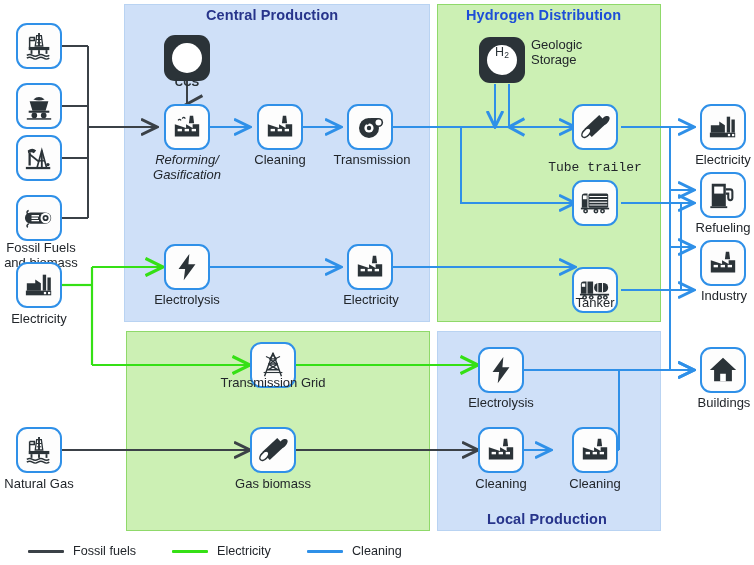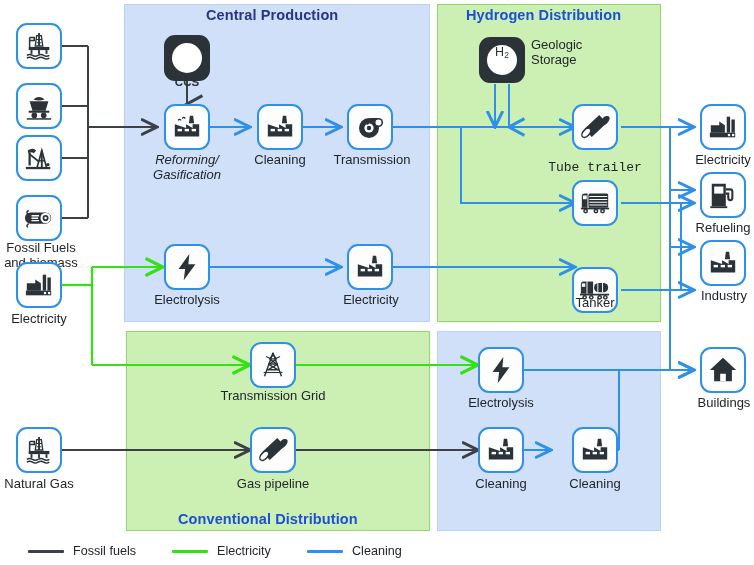--- a/index.html
+++ b/index.html
@@ -75,21 +75,21 @@
 
 <div id="stage">
 
   <div class="panel panel-blue" style="left:124px; top:4px; width:306px; height:318px;"></div>
   <div class="panel panel-green" style="left:437px; top:4px; width:224px; height:318px;"></div>
   <div class="panel panel-green" style="left:126px; top:331px; width:304px; height:200px;"></div>
   <div class="panel panel-blue" style="left:437px; top:331px; width:224px; height:200px;"></div>
 
   <div class="panel-title title-blue" style="left:206px; top:7px;">Central Production</div>
   <div class="panel-title title-green" style="left:466px; top:7px;">Hydrogen Distribution</div>
-  <div class="panel-title title-green" style="left:178px; top:511px;">Conventional Distribution</div>
+  <div class="panel-title title-blue" style="left:487px; top:511px;">Local Production</div>
 
   <svg class="wires" viewBox="0 0 754 565">
     <defs>
       <marker id="ahK" markerWidth="9" markerHeight="9" refX="8" refY="4.5" orient="auto">
         <path d="M0,0.6 L8,4.5 L0,8.4" fill="none" stroke="#3b4147" stroke-width="1.5"></path>
       </marker>
       <marker id="ahG" markerWidth="9" markerHeight="9" refX="8" refY="4.5" orient="auto">
         <path d="M0,0.6 L8,4.5 L0,8.4" fill="none" stroke="#35e015" stroke-width="1.5"></path>
       </marker>
       <marker id="ahB" markerWidth="9" markerHeight="9" refX="8" refY="4.5" orient="auto">
@@ -393,32 +393,32 @@
       <svg width="30" height="30" viewBox="0 0 32 32" fill="none" stroke="#2b3338" stroke-width="1.5">
         <path d="M16 3 L7 28 M16 3 L25 28"></path>
         <path d="M9.6 21 L22.4 21 M11 15 L21 15 M12.4 9.5 L19.6 9.5"></path>
         <path d="M11 15 L21 21 M21 15 L11 21 M12.4 9.5 L19.6 15 M19.6 9.5 L12.4 15"></path>
         <path d="M12.4 9.5 L16 5 L19.6 9.5"></path>
         <path d="M8.5 7 L13 9 M23.5 7 L19 9" stroke-width="1.2"></path>
         <path d="M6 24 L26 24" stroke-width="1.2"></path>
       </svg>
     </span>
   </div>
-  <div class="nlabel" style="left:218px; top:389px; width:110px;">Transmission Grid</div>
+  <div class="nlabel" style="left:218px; top:376px; width:110px;">Transmission Grid</div>
 
   <div class="node" style="left:250px; top:427px;">
     <span>
       <svg width="32" height="32" viewBox="0 0 32 32">
         <path d="M9 22 L24 8" stroke="#2b3338" stroke-width="11" stroke-linecap="butt"></path>
         <ellipse cx="26.1" cy="9.6" rx="3.3" ry="5.6" transform="rotate(43 26.1 9.6)" fill="#2b3338"></ellipse>
         <ellipse cx="7.3" cy="21.8" rx="3.2" ry="5.5" transform="rotate(43 7.3 21.8)" fill="#ffffff" stroke="#2b3338" stroke-width="1.5"></ellipse>
       </svg>
     </span>
   </div>
-  <div class="nlabel" style="left:228px; top:477px; width:90px;">Gas pipeline</div>
+  <div class="nlabel" style="left:228px; top:477px; width:90px;">Gas biomass</div>
 
   <div class="node" style="left:478px; top:347px;">
     <span>
       <svg width="30" height="30" viewBox="0 0 32 32" fill="#2b3338">
         <path d="M18.5 2 L7 18 L14 18 L12.5 30 L25 13 L17.5 13 Z"></path>
       </svg>
     </span>
   </div>
   <div class="nlabel" style="left:461px; top:396px; width:80px;">Electrolysis</div>
 

